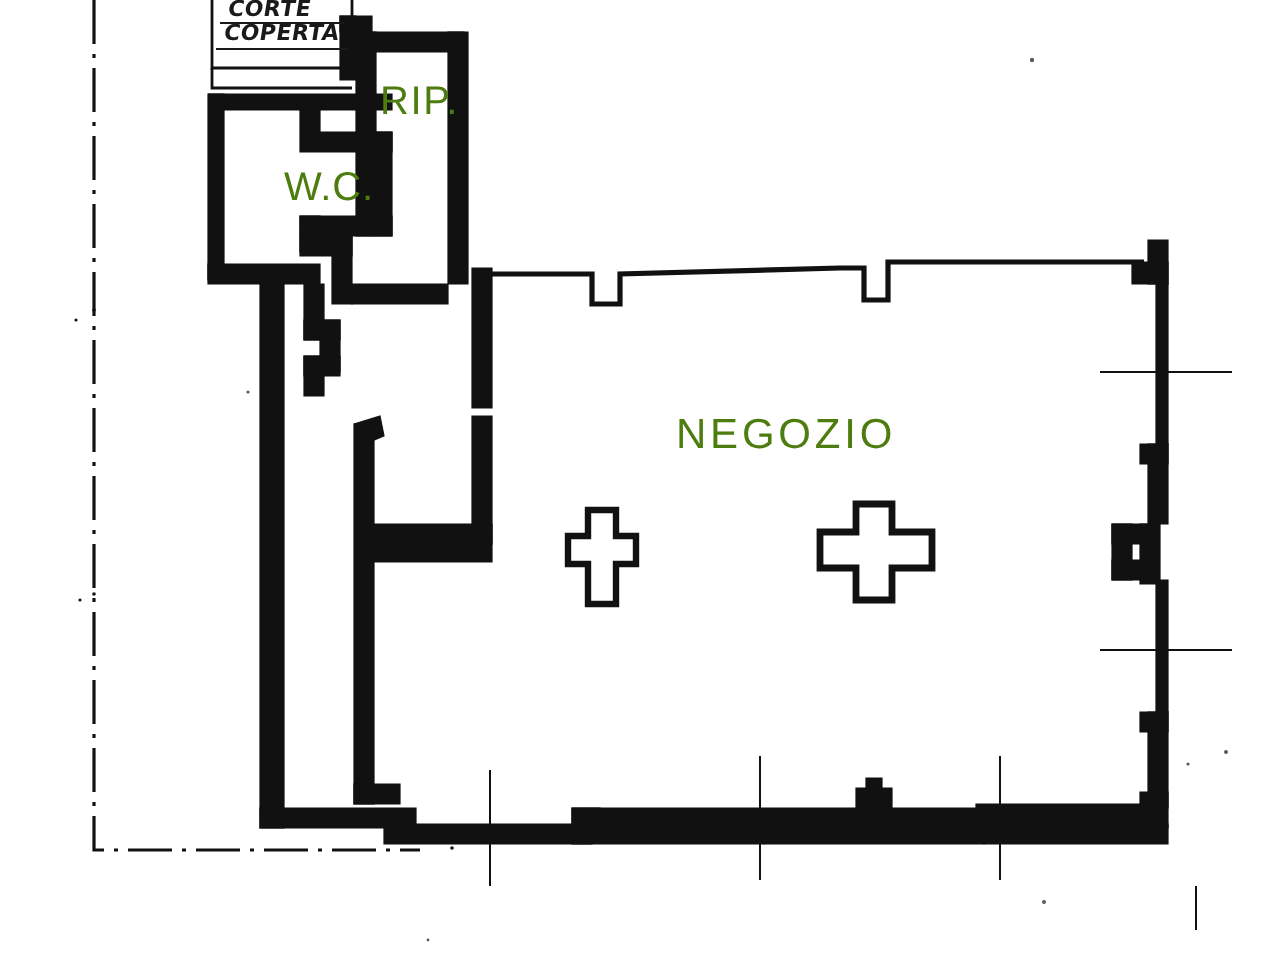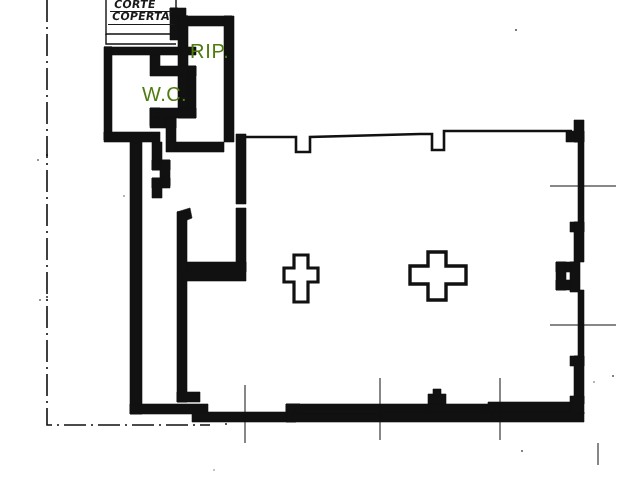--- a/index.html
+++ b/index.html
@@ -250,20 +250,21 @@
       <circle cx="516" cy="30" r="1.1"></circle>
       <circle cx="613" cy="376" r="1.0"></circle>
       <circle cx="594" cy="382" r="0.8"></circle>
       <circle cx="124" cy="196" r="0.8"></circle>
       <circle cx="214" cy="470" r="0.7"></circle>
       <circle cx="522" cy="451" r="1.0"></circle>
     </g>
 
   </svg>
 
+  <div class="room-label" id="label-negozio">NEGOZIO</div>
 
   <div class="room-label" id="label-rip">RIP.</div>
 
   <div class="room-label" id="label-wc">W.C.</div>
 
   <div class="stamp-text" id="stamp-corte">CORTE</div>
 
   <div class="stamp-underline" style="left:110px; top:11px; width:62px;"></div>
 
   <div class="stamp-text" id="stamp-coperta">COPERTA</div>

